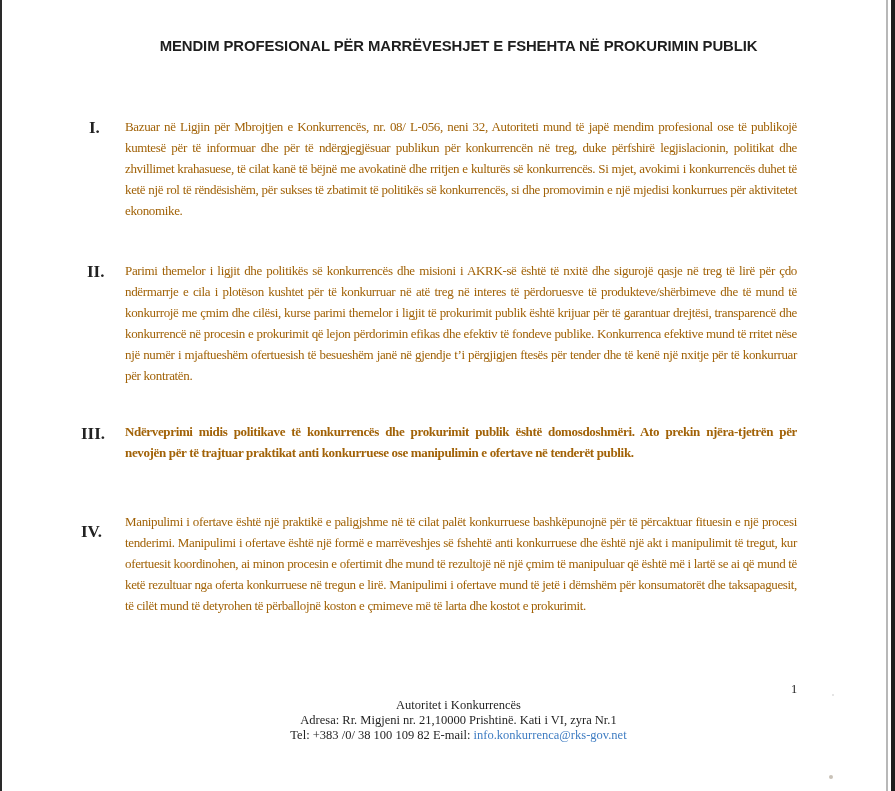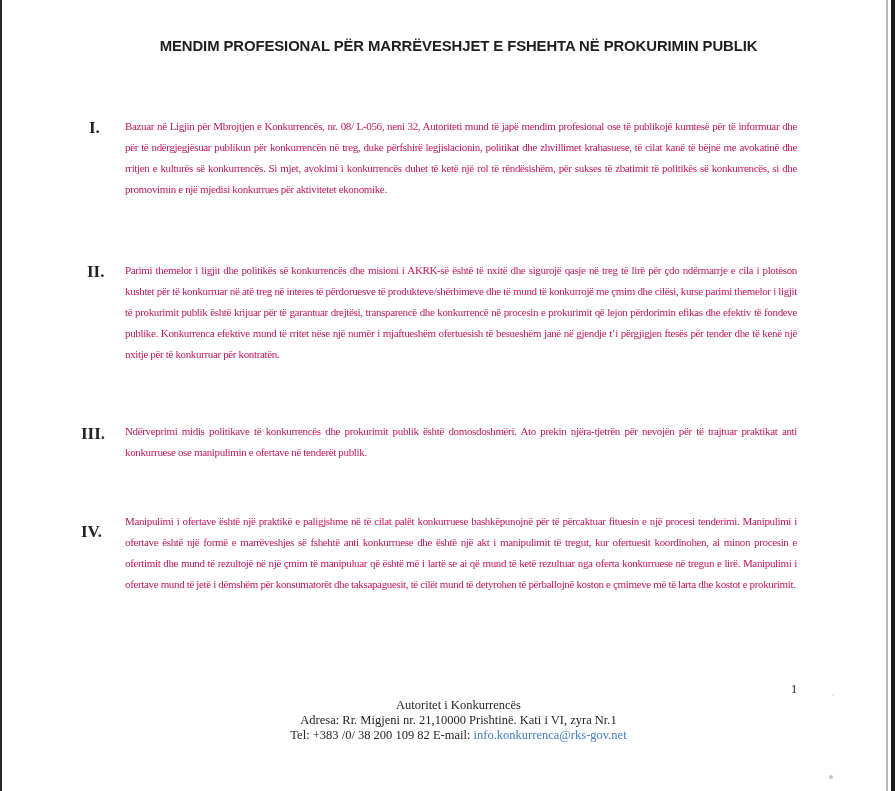--- a/index.html
+++ b/index.html
@@ -60,26 +60,26 @@
     .numeral {
       position: absolute;
       font-weight: bold;
       font-size: 17px;
       color: #222;
     }
     .para {
       position: absolute;
       left: 125px;
       width: 672px;
-      font-size: 11px;
+      font-size: 13px;
       line-height: 21px;
       text-align: justify;
       letter-spacing: -0.35px;
       word-spacing: 0px;
-      color: #be185d;
+      color: #a16207;
     }
     .footer {
       position: absolute;
       left: 0;
       width: 917px;
       text-align: center;
       font-size: 12.5px;
       line-height: 15px;
       color: #1f1f1f;
     }
@@ -116,31 +116,31 @@
     <div class="para" style="top:116px;">Bazuar në Ligjin për Mbrojtjen e Konkurrencës, nr. 08/ L-056, neni 32, Autoriteti mund të japë mendim profesional ose të publikojë kumtesë për të informuar dhe për të ndërgjegjësuar publikun për konkurrencën në treg, duke përfshirë legjislacionin, politikat dhe zhvillimet krahasuese, të cilat kanë të bëjnë me avokatinë dhe rritjen e kulturës së konkurrencës. Si mjet, avokimi i konkurrencës duhet të ketë një rol të rëndësishëm, për sukses të zbatimit të politikës së konkurrencës, si dhe promovimin e një mjedisi konkurrues për aktivitetet ekonomike.</div>
   </div>
 
   <div class="section">
     <div class="numeral" style="left:87px; top:262px;font-family:Liberation Serif, serif;">II.</div>
     <div class="para" style="top:260px;">Parimi themelor i ligjit dhe politikës së konkurrencës dhe misioni i AKRK-së është të nxitë dhe sigurojë qasje në treg të lirë për çdo ndërmarrje e cila i plotëson kushtet për të konkurruar në atë treg në interes të përdoruesve të produkteve/shërbimeve dhe të mund të konkurrojë me çmim dhe cilësi, kurse parimi themelor i ligjit të prokurimit publik është krijuar për të garantuar drejtësi, transparencë dhe konkurrencë në procesin e prokurimit që lejon përdorimin efikas dhe efektiv të fondeve publike. Konkurrenca efektive mund të rritet nëse një numër i mjaftueshëm ofertuesish të besueshëm janë në gjendje t’i përgjigjen ftesës për tender dhe të kenë një nxitje për të konkurruar për kontratën.</div>
   </div>
 
   <div class="section">
     <div class="numeral" style="left:81px; top:424px;">III.</div>
-    <div class="para" style="top:421px;">Ndërveprimi midis politikave të konkurrencës dhe prokurimit publik është domosdoshmëri. Ato prekin njëra-tjetrën për nevojën për të trajtuar praktikat anti konkurruese ose manipulimin e ofertave në tenderët publik.</div>
+    <div class="para" style="top:421px;font-weight:bold;">Ndërveprimi midis politikave të konkurrencës dhe prokurimit publik është domosdoshmëri. Ato prekin njëra-tjetrën për nevojën për të trajtuar praktikat anti konkurruese ose manipulimin e ofertave në tenderët publik.</div>
   </div>
 
   <div class="section">
     <div class="numeral" style="left:81px; top:522px;">IV.</div>
     <div class="para" style="top:511px;">Manipulimi i ofertave është një praktikë e paligjshme në të cilat palët konkurruese bashkëpunojnë për të përcaktuar fituesin e një procesi tenderimi. Manipulimi i ofertave është një formë e marrëveshjes së fshehtë anti konkurruese dhe është një akt i manipulimit të tregut, kur ofertuesit koordinohen, ai minon procesin e ofertimit dhe mund të rezultojë në një çmim të manipuluar që është më i lartë se ai që mund të ketë rezultuar nga oferta konkurruese në tregun e lirë. Manipulimi i ofertave mund të jetë i dëmshëm për konsumatorët dhe taksapaguesit, të cilët mund të detyrohen të përballojnë koston e çmimeve më të larta dhe kostot e prokurimit.</div>
   </div>
 
   <div class="page-num">1</div>
 
   <div class="footer" style="top:698px;">Autoritet i Konkurrencës</div>
   <div class="footer" style="top:713px;">Adresa: Rr. Migjeni nr. 21,10000 Prishtinë.  Kati i VI, zyra Nr.1</div>
   <div class="footer" style="top:728px;">
-    <span>Tel: +383 /0/ 38 200 109 82  E-mail: </span><span class="email">info.konkurrenca@rks-gov.net</span>
+    <span>Tel: +383 /0/ 38 100 109 82  E-mail: </span><span class="email">info.konkurrenca@rks-gov.net</span>
   </div>
 
   <div class="speck" style="left:829px; top:775px; width:4px; height:4px;"></div>
   <div class="speck" style="left:832px; top:694px; width:2px; height:2px; background:#ddd;"></div>
 </div>
 
 </body></html>

